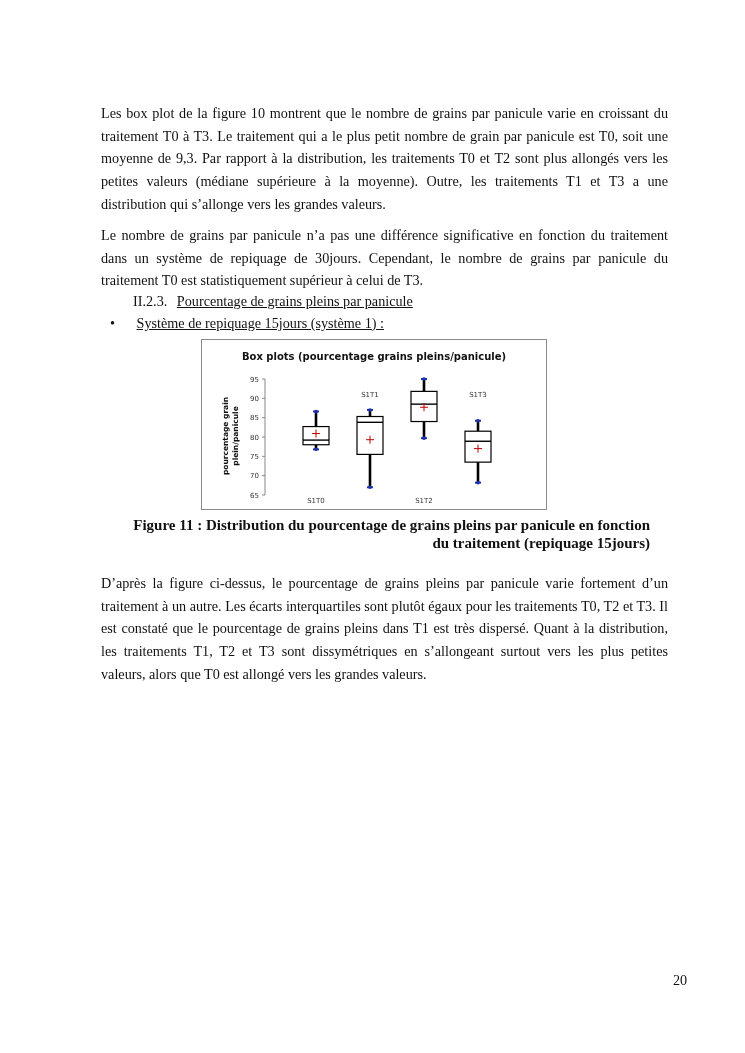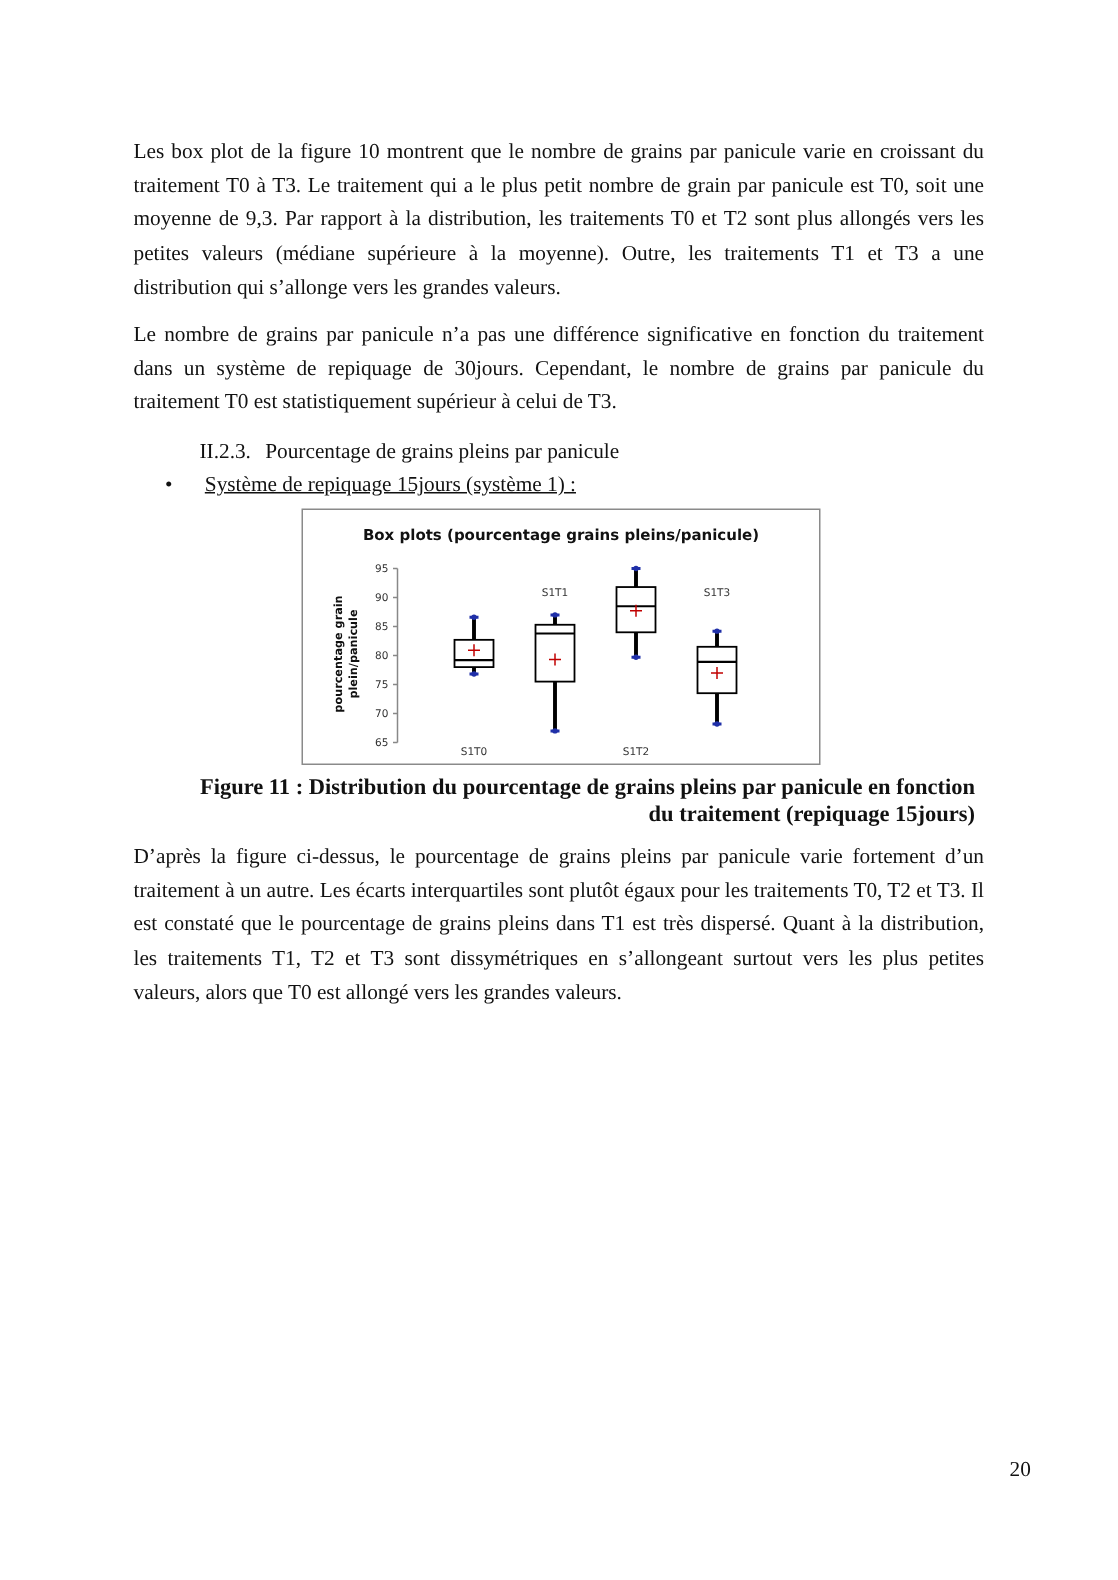--- a/index.html
+++ b/index.html
@@ -5,32 +5,32 @@
     html, body { margin: 0; padding: 0; background: #ffffff; }
     body {
       width: 745px; height: 1053px; position: relative; overflow: hidden;
       font-family: "Liberation Serif", "DejaVu Serif", serif;
       color: #111;
     }
     .page { position: absolute; left: 0; top: 0; width: 745px; height: 1053px; }
     .para {
       position: absolute; left: 89px; width: 567px;
       font-size: 14.2px; line-height: 22.7px; text-align: justify;
-      margin: 0;
+      margin: 12px;
     }
     #p1 { top: 90px; }
     #p2 { top: 212px; }
     #p3 { top: 560px; }
     #p4 { top: 682px; }
     .heading {
       position: absolute; left: 133px; top: 291px;
       font-size: 14.2px; line-height: 20px;
     }
     .heading .num { margin-right: 6px; }
-    .heading .title { }
+    .heading .title { text-decoration: underline; }
     .bullet {
       position: absolute; left: 110px; top: 313px;
       font-size: 14.2px; line-height: 20px;
     }
     .bullet .dot { display: inline-block; width: 23px; }
     .bullet .txt { text-decoration: underline; }
     .chart-frame {
       position: absolute; left: 201px; top: 339px; width: 344px; height: 169px;
       border: 1px solid #8a8a8a; background: #fff;
     }

